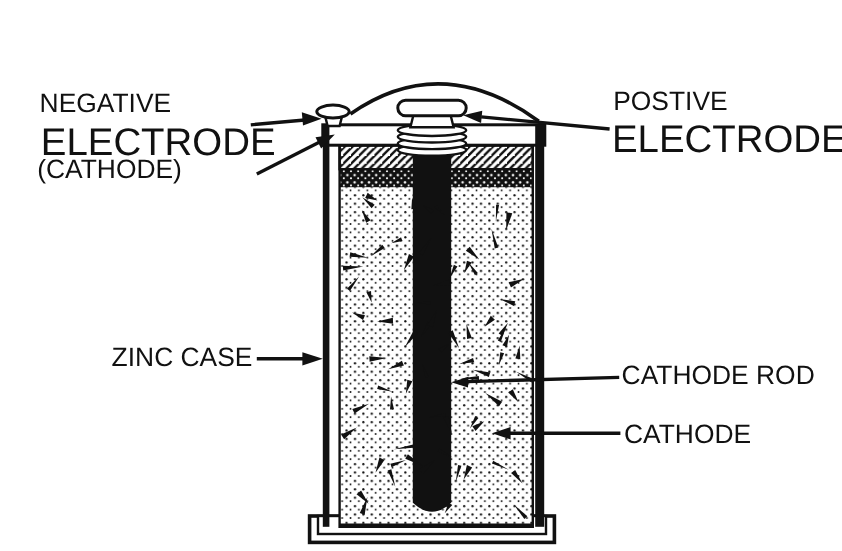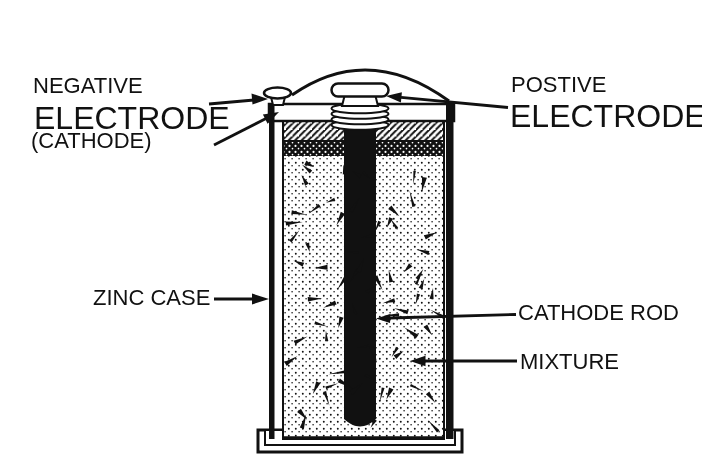--- a/index.html
+++ b/index.html
@@ -185,15 +185,15 @@
   <div class="lbl bold neg2">ELECTRODE</div>
   <div class="lbl pos1">POSTIVE</div>
 
   <div class="lbl neg3">(CATHODE)</div>
   <div class="lbl bold pos2">ELECTRODE</div>
 
   <div class="lbl zinc">ZINC CASE</div>
   <div class="lbl rodl">CATHODE ROD</div>
 
   <div class="lbl two-line chem">
-    <div>MIXTURE</div>
+    <div>CATHODE</div>
   </div>
 </div>
 
 </body></html>

